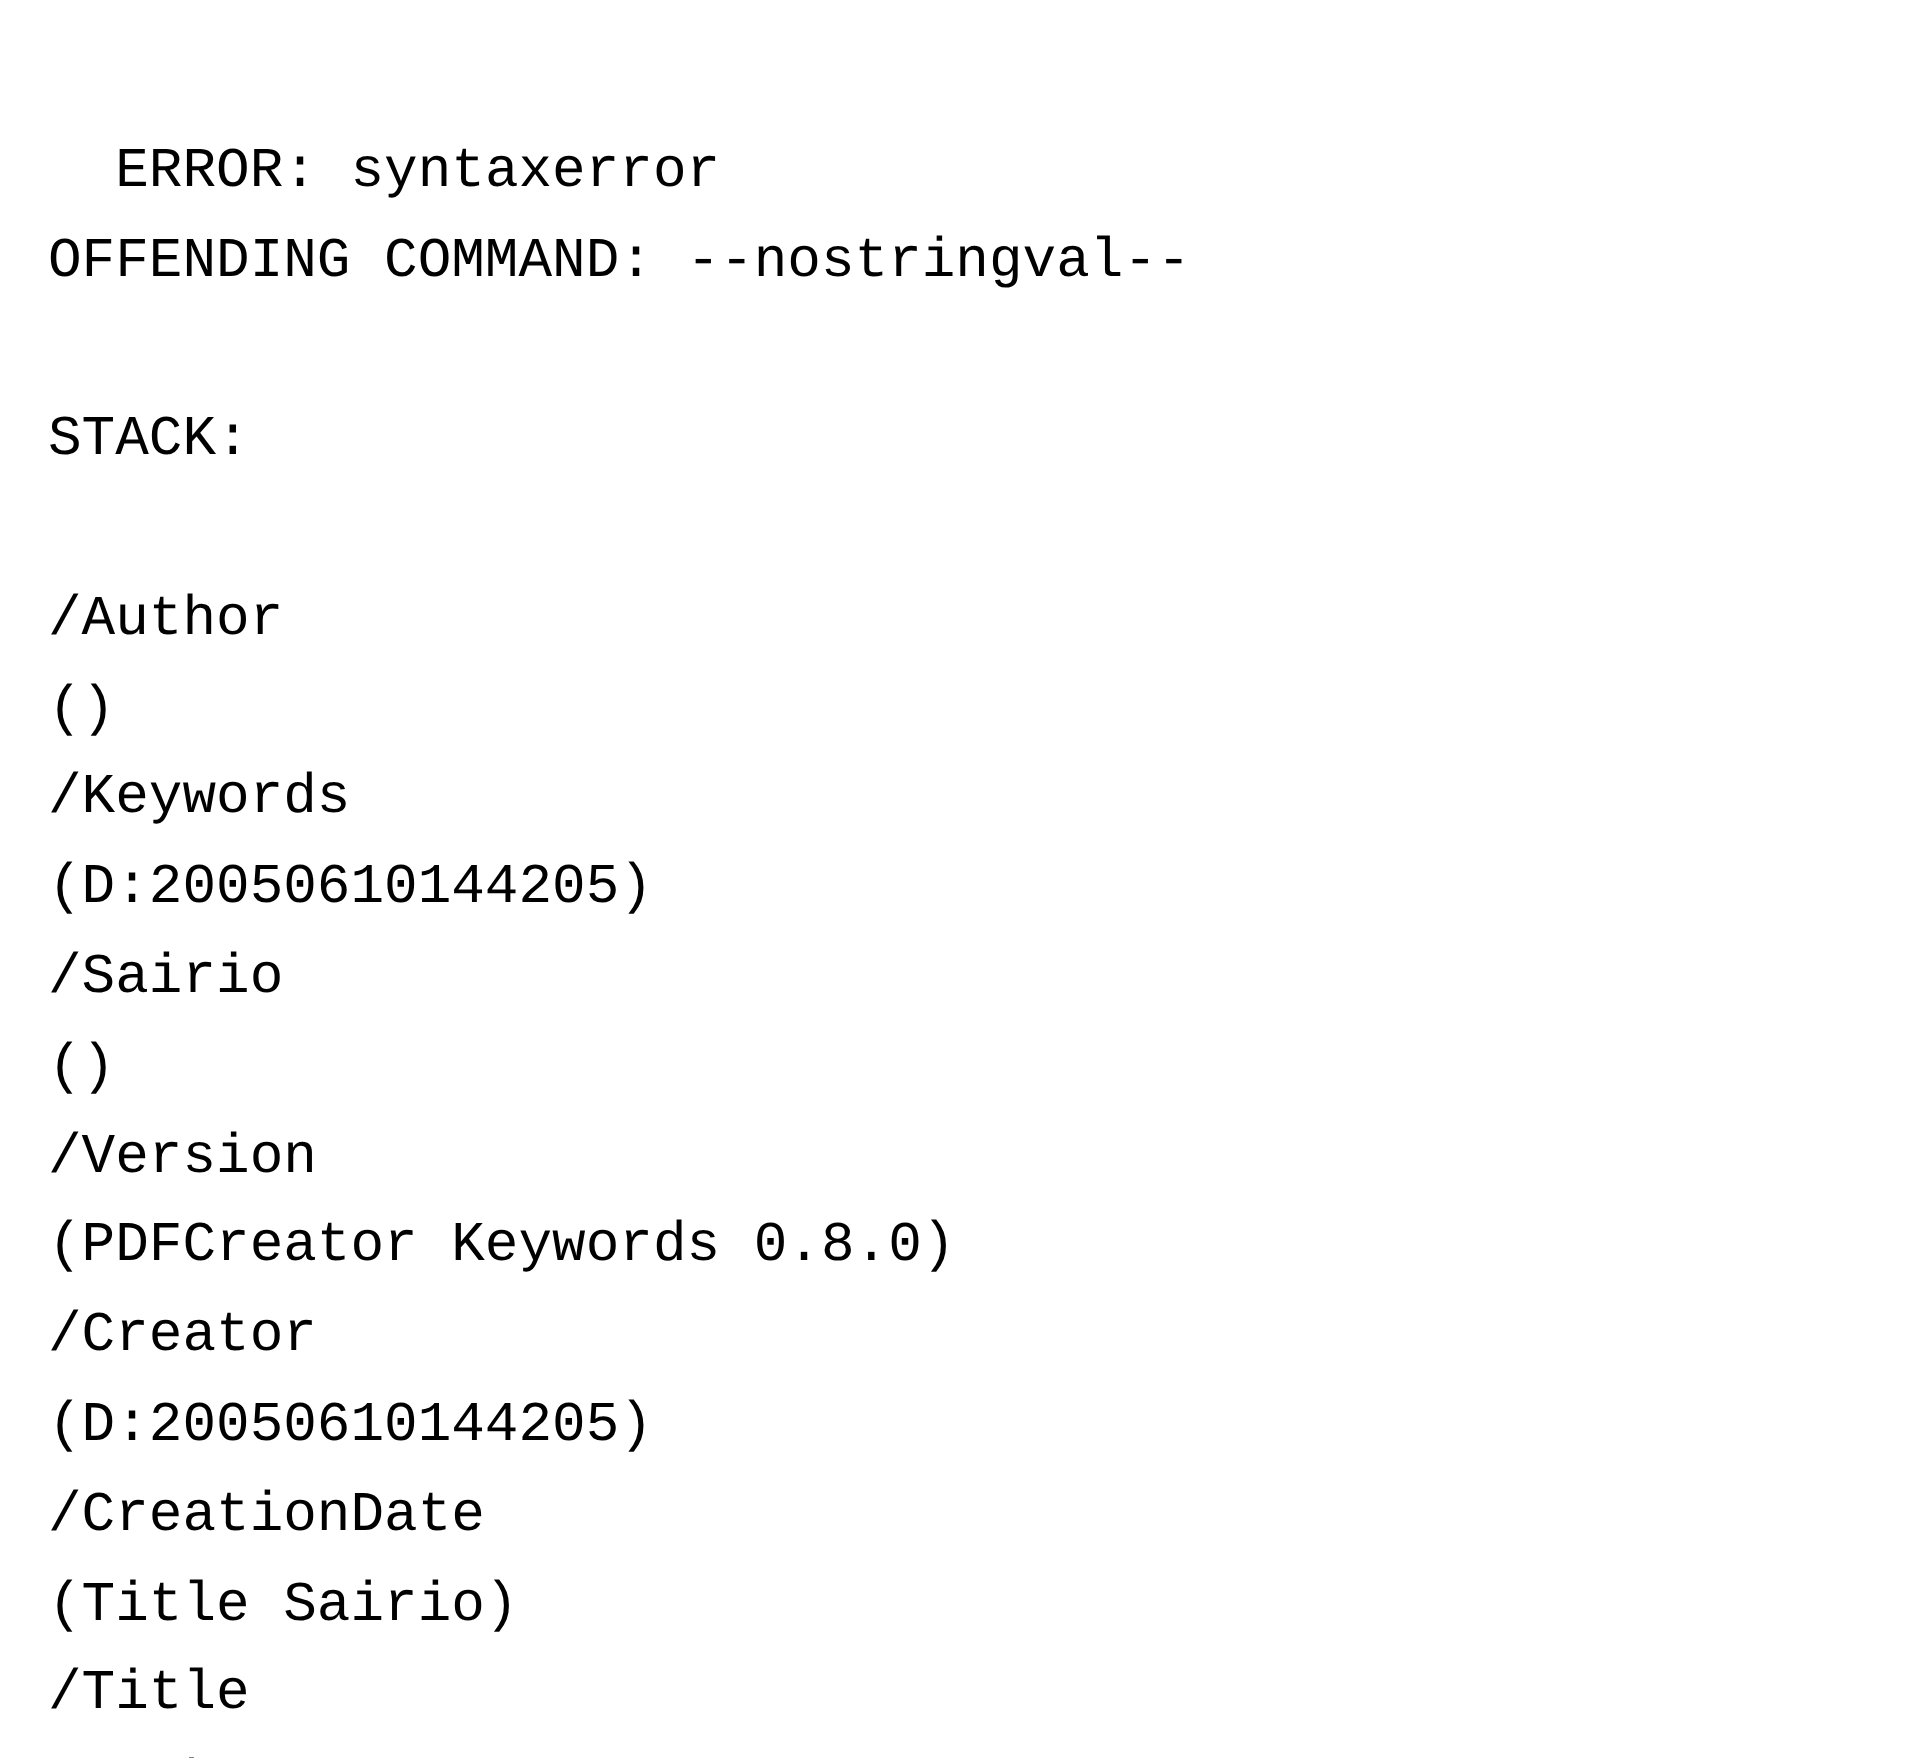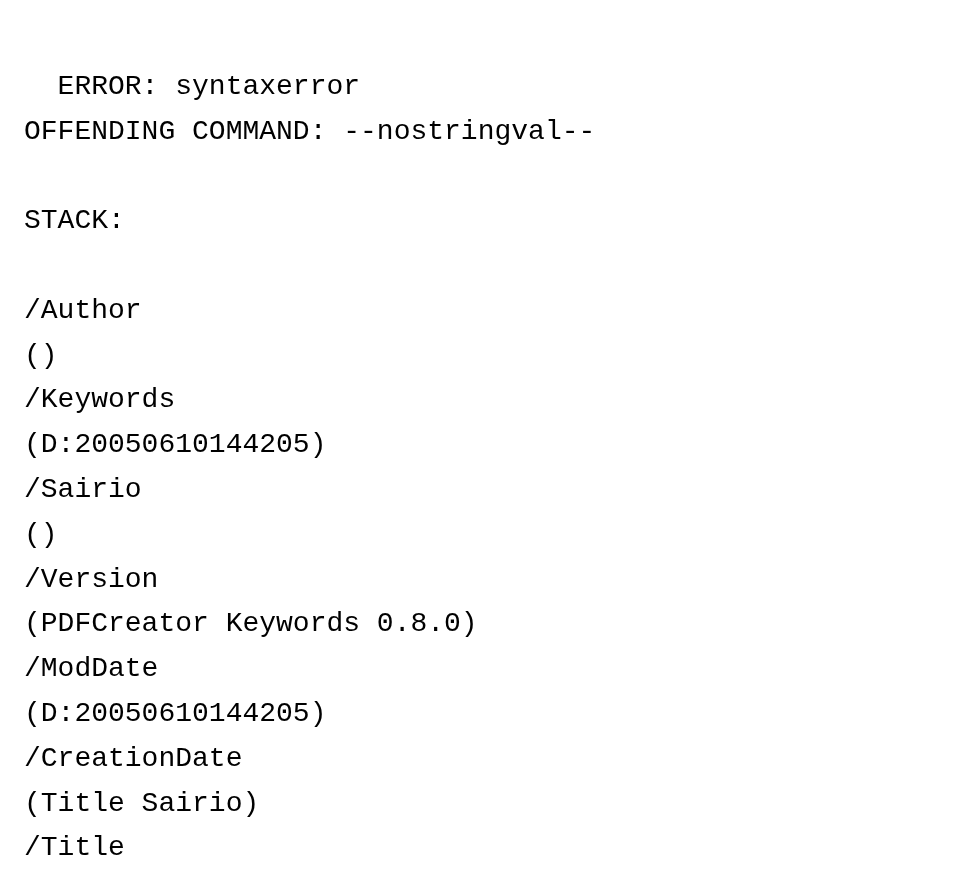--- a/index.html
+++ b/index.html
@@ -33,19 +33,19 @@
 <span>STACK:</span>
 
 <span>/Author</span>
 <span>()</span>
 <span>/Keywords</span>
 <span>(D:20050610144205)</span>
 <span>/Sairio</span>
 <span>()</span>
 <span>/Version</span>
 <span>(PDFCreator Keywords 0.8.0)</span>
-<span>/ModDate</span>
+<span>/Creator</span>
 <span>(D:20050610144205)</span>
 <span>/CreationDate</span>
 <span>(Title Sairio)</span>
 <span>/Title</span>
 <span>-mark-</span>
 </div>
 
 </body></html>

